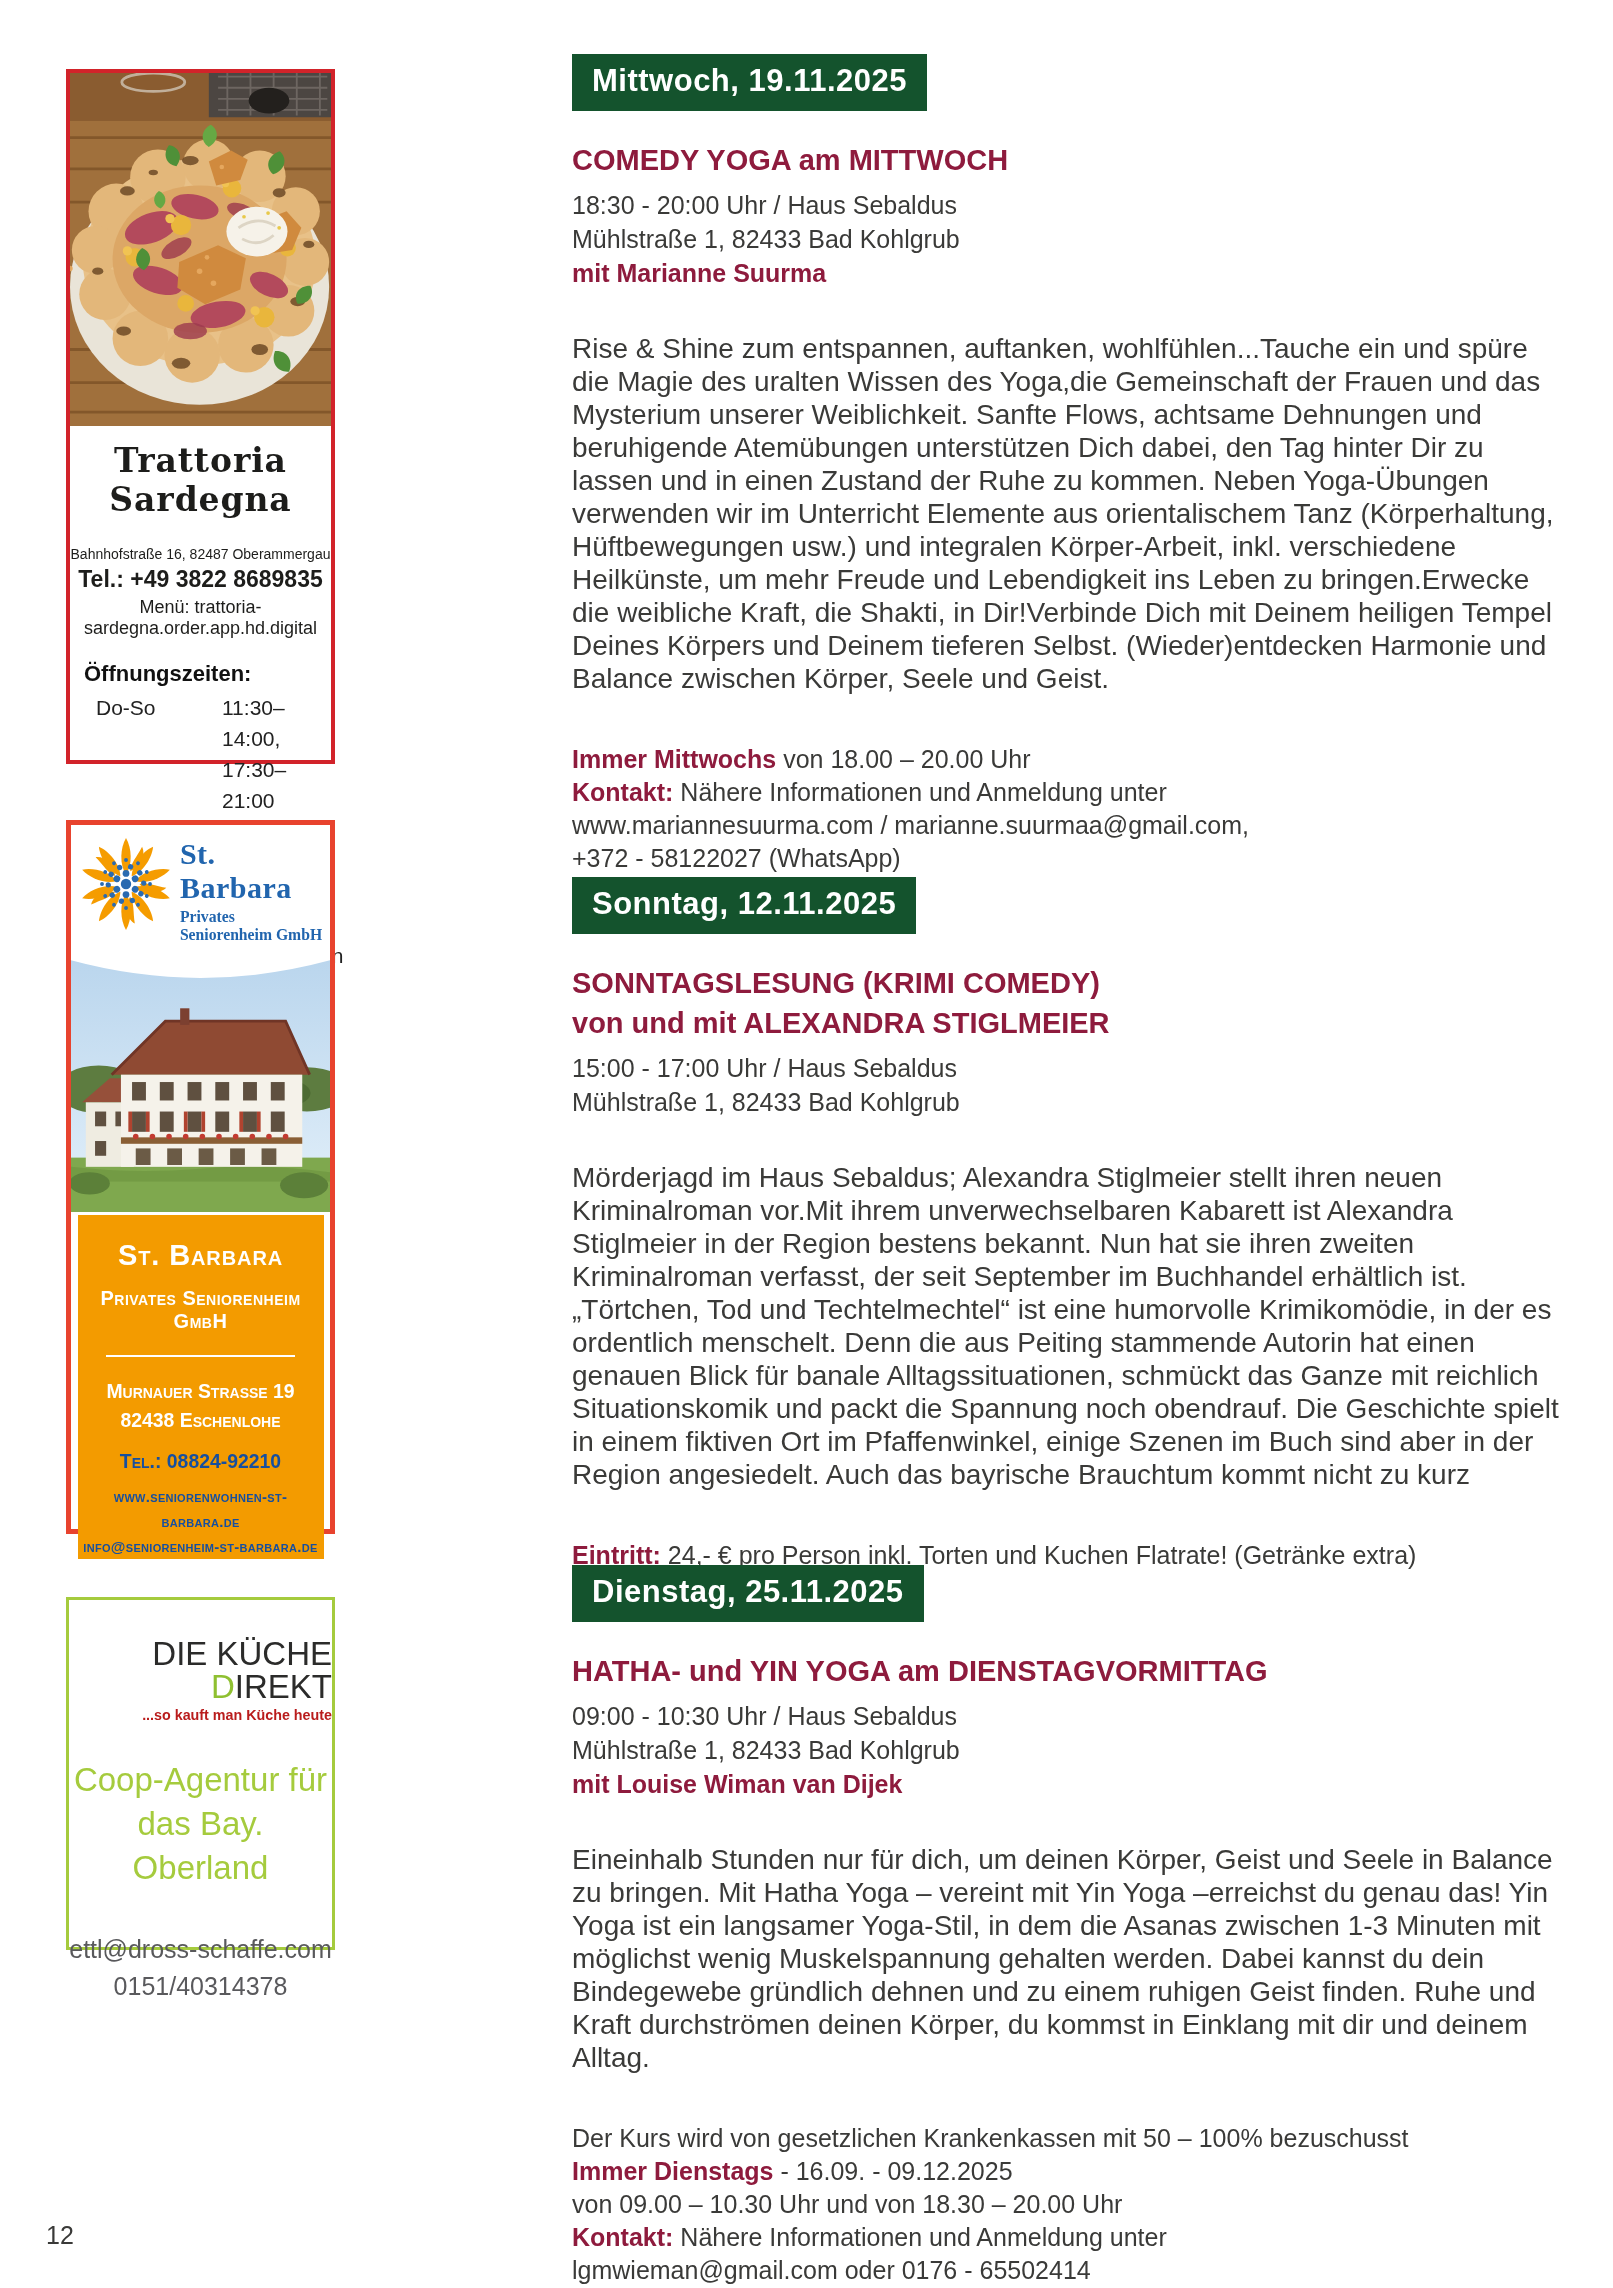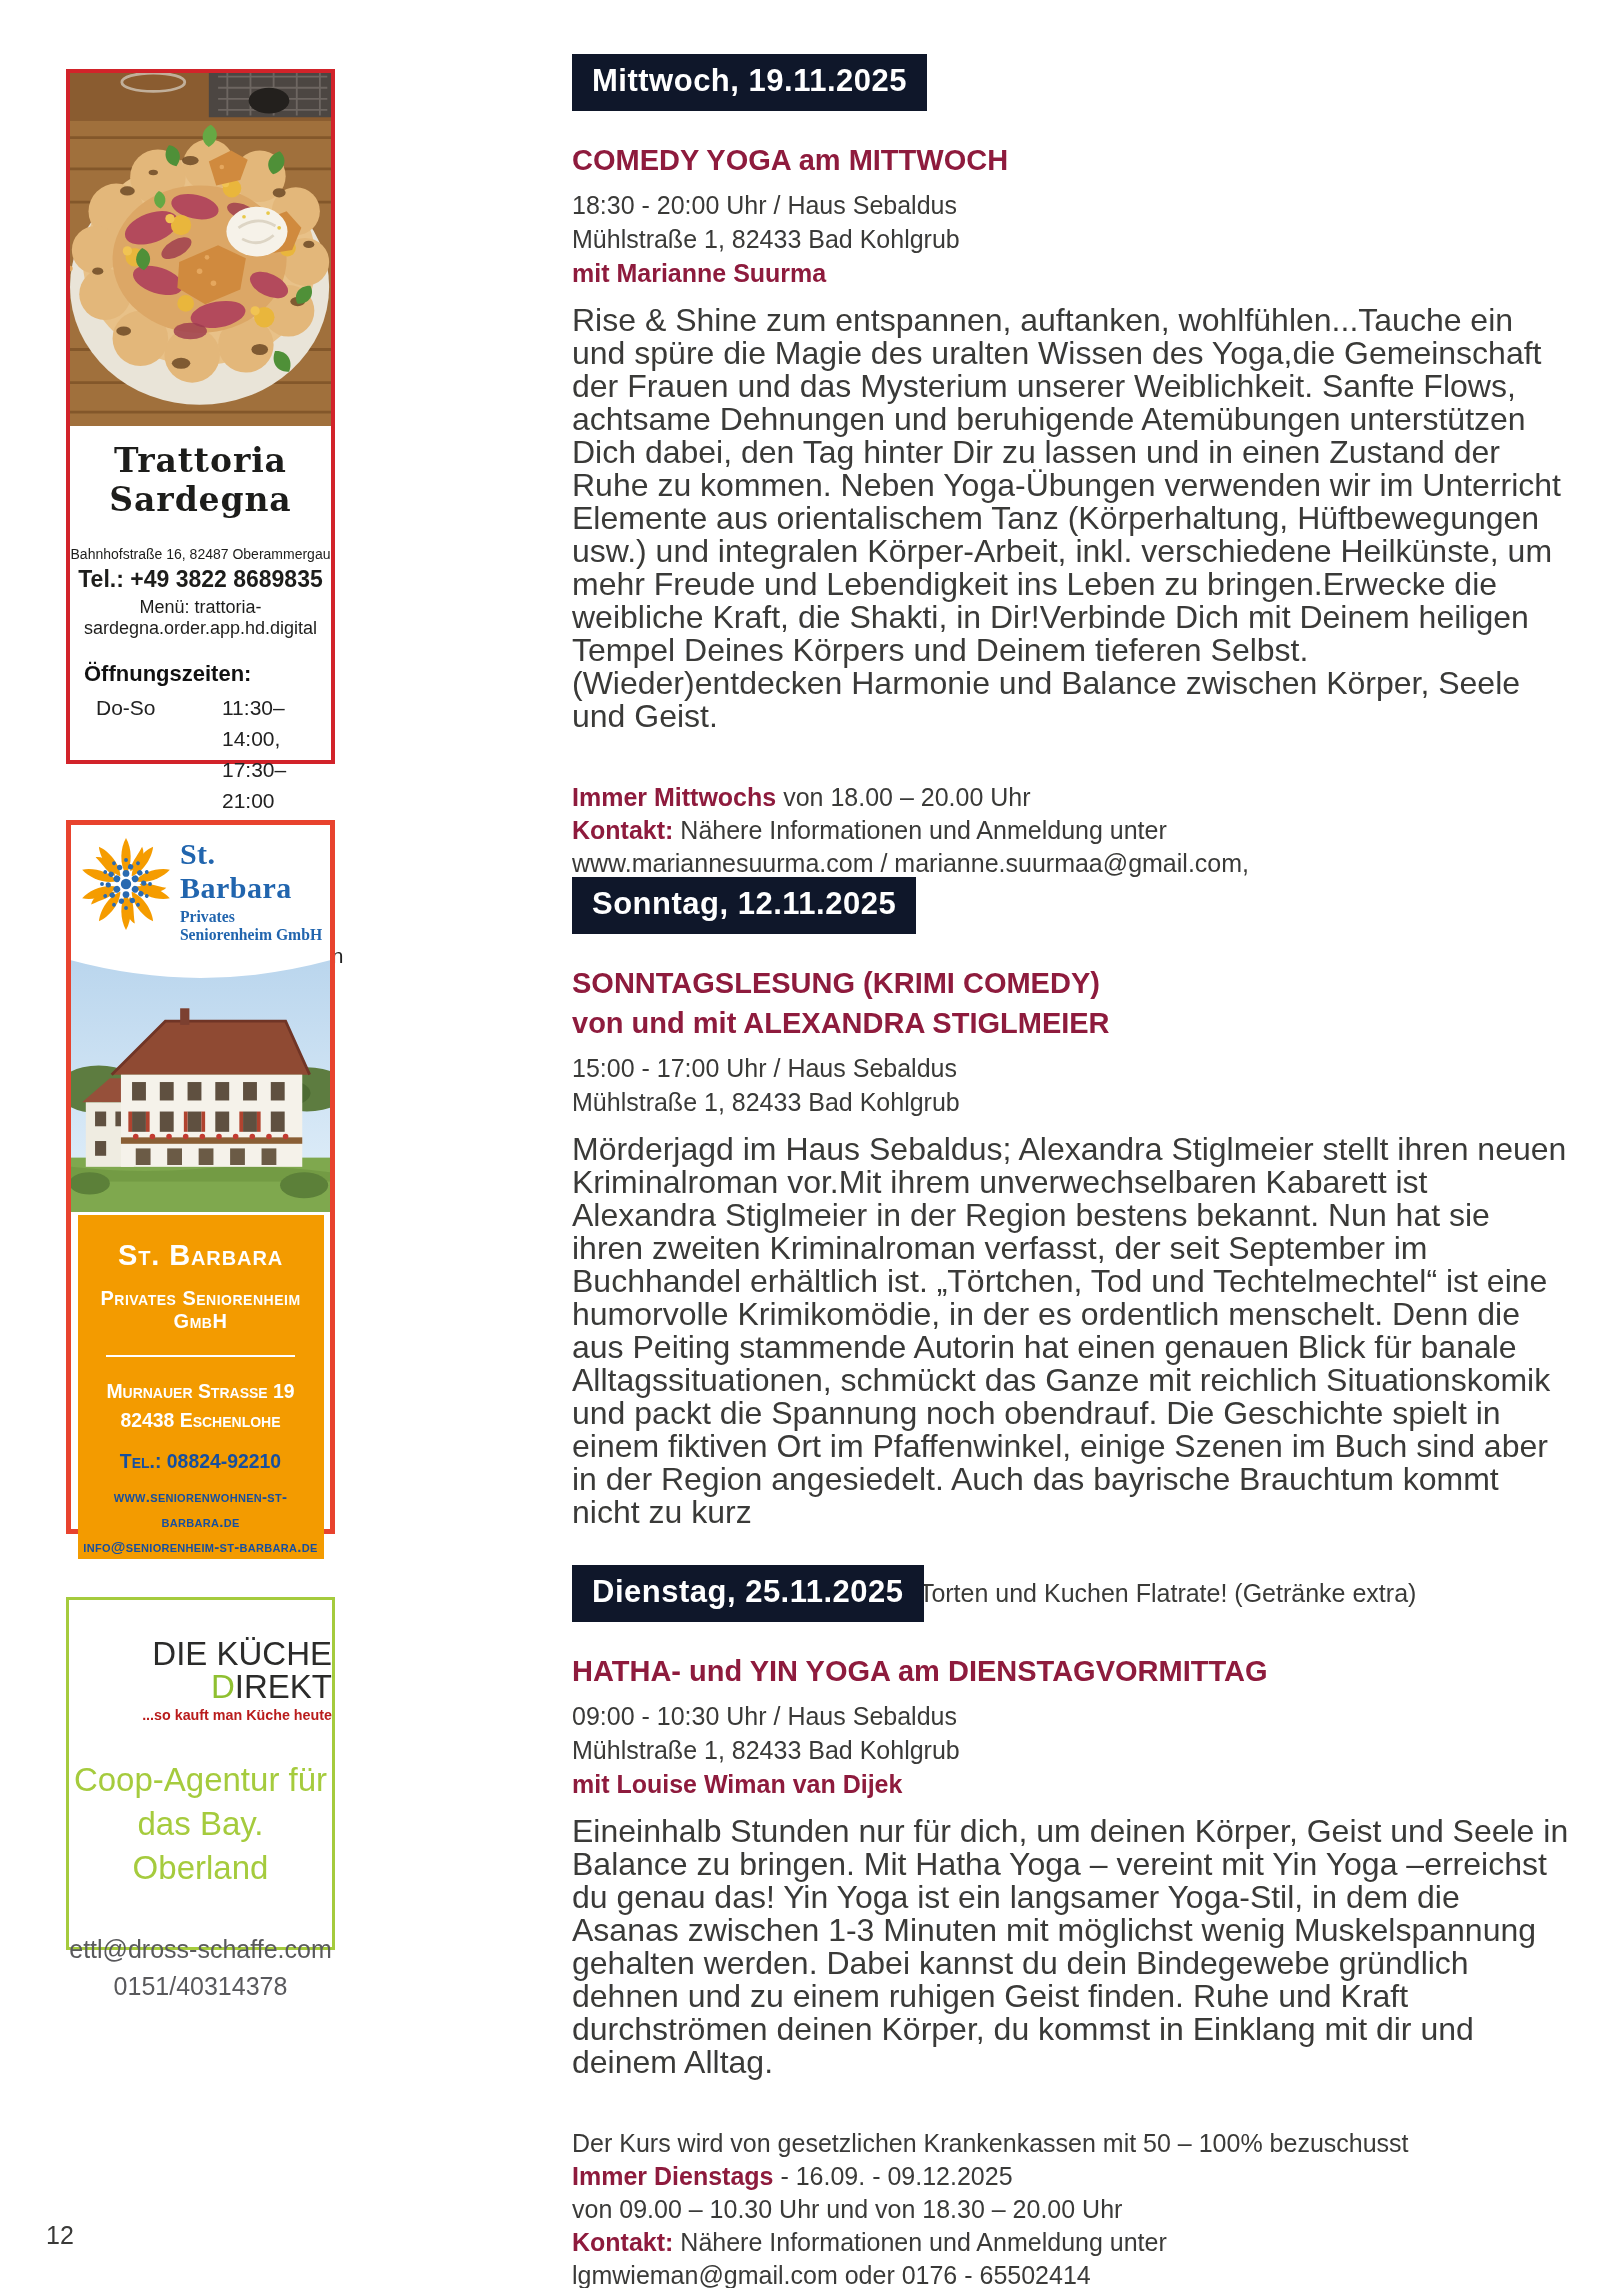--- a/index.html
+++ b/index.html
@@ -42,30 +42,30 @@
   .kd-green{color:#8fc031;}
   .kd-tag{font-size:14.3px;font-weight:bold;margin-top:4.6px;color:#b91c1c;text-align:right;}
   .kd-coop{font-size:33px;color:#a5cb3d;line-height:44px;margin-top:35px;}
   .kd-contact{font-size:25px;color:#59595c;line-height:37px;margin-top:41px;}
 
   .pagenum{position:absolute;left:46px;top:2221px;font-size:25px;color:#3a3a38;}
 
   
   .event{position:absolute;left:572px;width:997px;}
   .e1{top:54px;}.e2{top:877px;}.e3{top:1565px;}
-  .banner{display:inline-block;background:#0f172a;color:#fff;font-weight:bold;font-size:31px;
+  .banner{display:inline-block;background:#14532d;color:#fff;font-weight:bold;font-size:31px;
           padding:9.2px 20px 12px;letter-spacing:0.5px;}
   .ev-title{font-size:29px;font-weight:bold;color:#8e1b3d;line-height:40px;margin-top:29px;}
   .ev-title + .ev-title{margin-top:0;}
   .ev-title:empty{display:none;}
   .ev-meta{font-size:25px;line-height:34px;color:#3a3a38;}
   .ev-meta.first{margin-top:8.3px;}
   .ev-with{font-size:25px;font-weight:bold;color:#8e1b3d;line-height:34px;}
   .ev-with:empty{display:none;}
-  .ev-body{font-size:32px;line-height:33px;margin:14px 0 0;color:#3a3a38;}
+  .ev-body{font-size:28px;line-height:33px;margin:42px 0 0;color:#3a3a38;}
   .ev-footer{margin-top:48px;font-size:25px;line-height:33px;}
   .flead{font-weight:bold;color:#8e1b3d;}
   .flead:empty{display:none;}
 </style>
 </head>
 <body>
 
 <div class="page">
 
   <section class="ad ad-trattoria">

